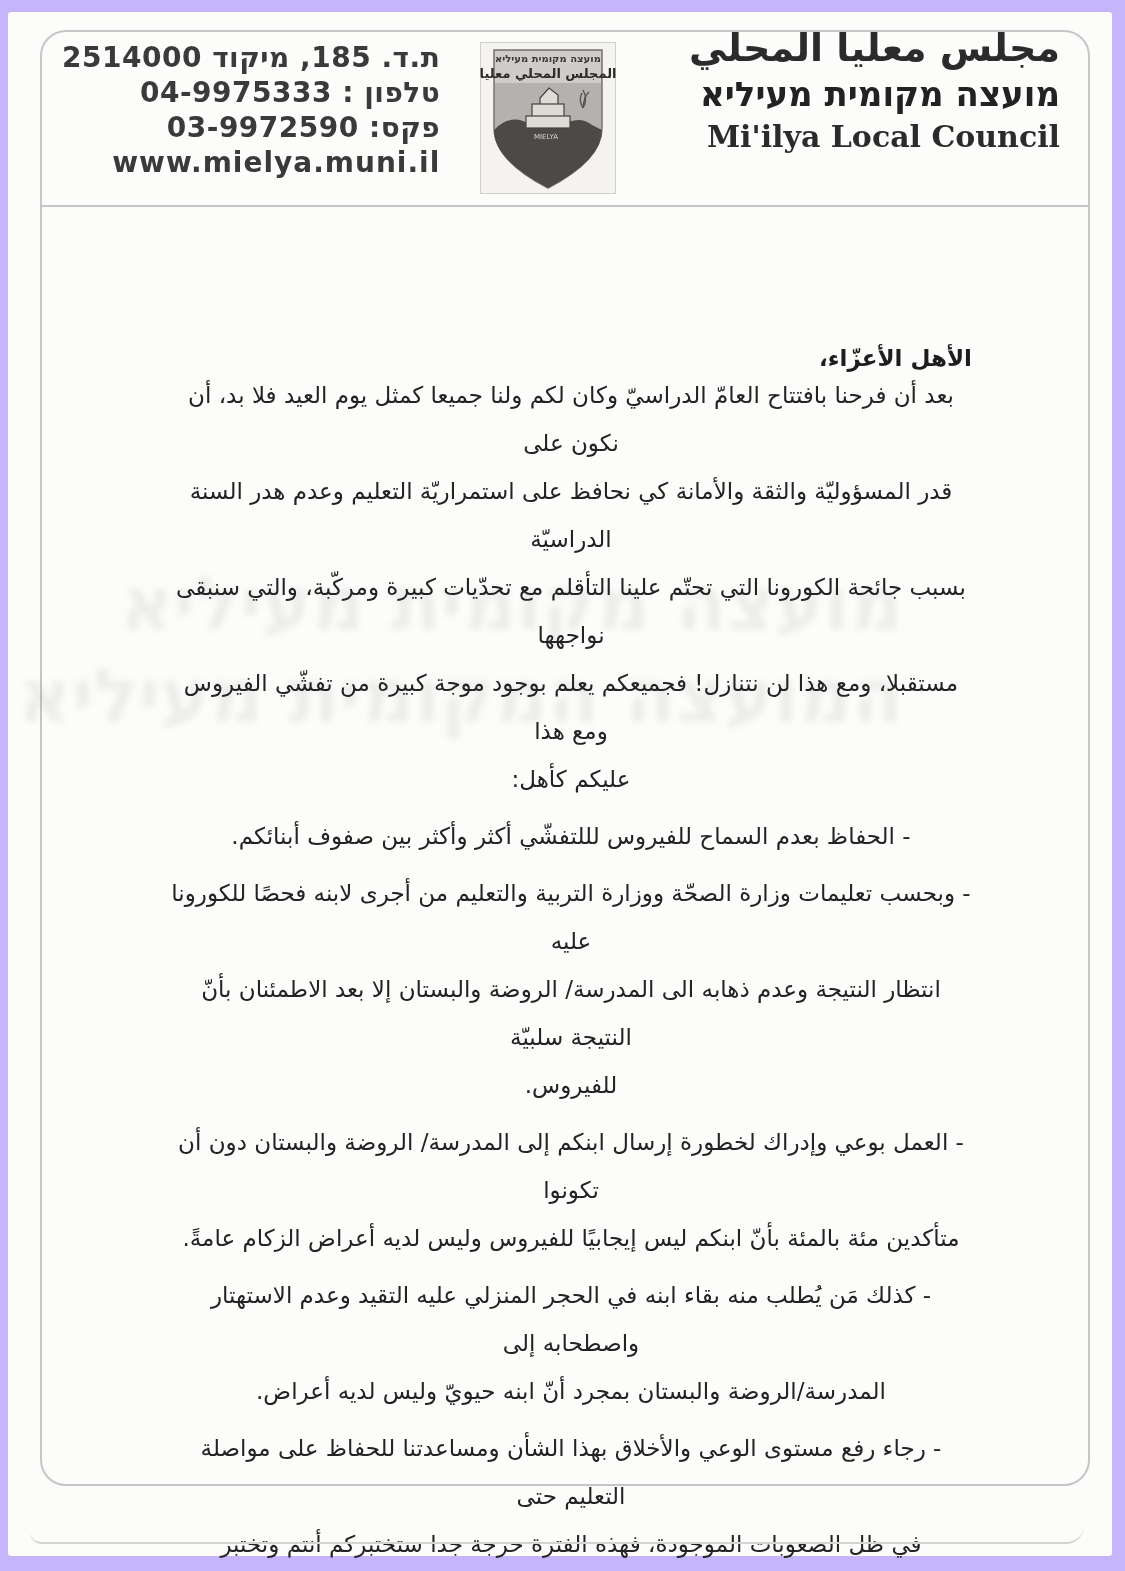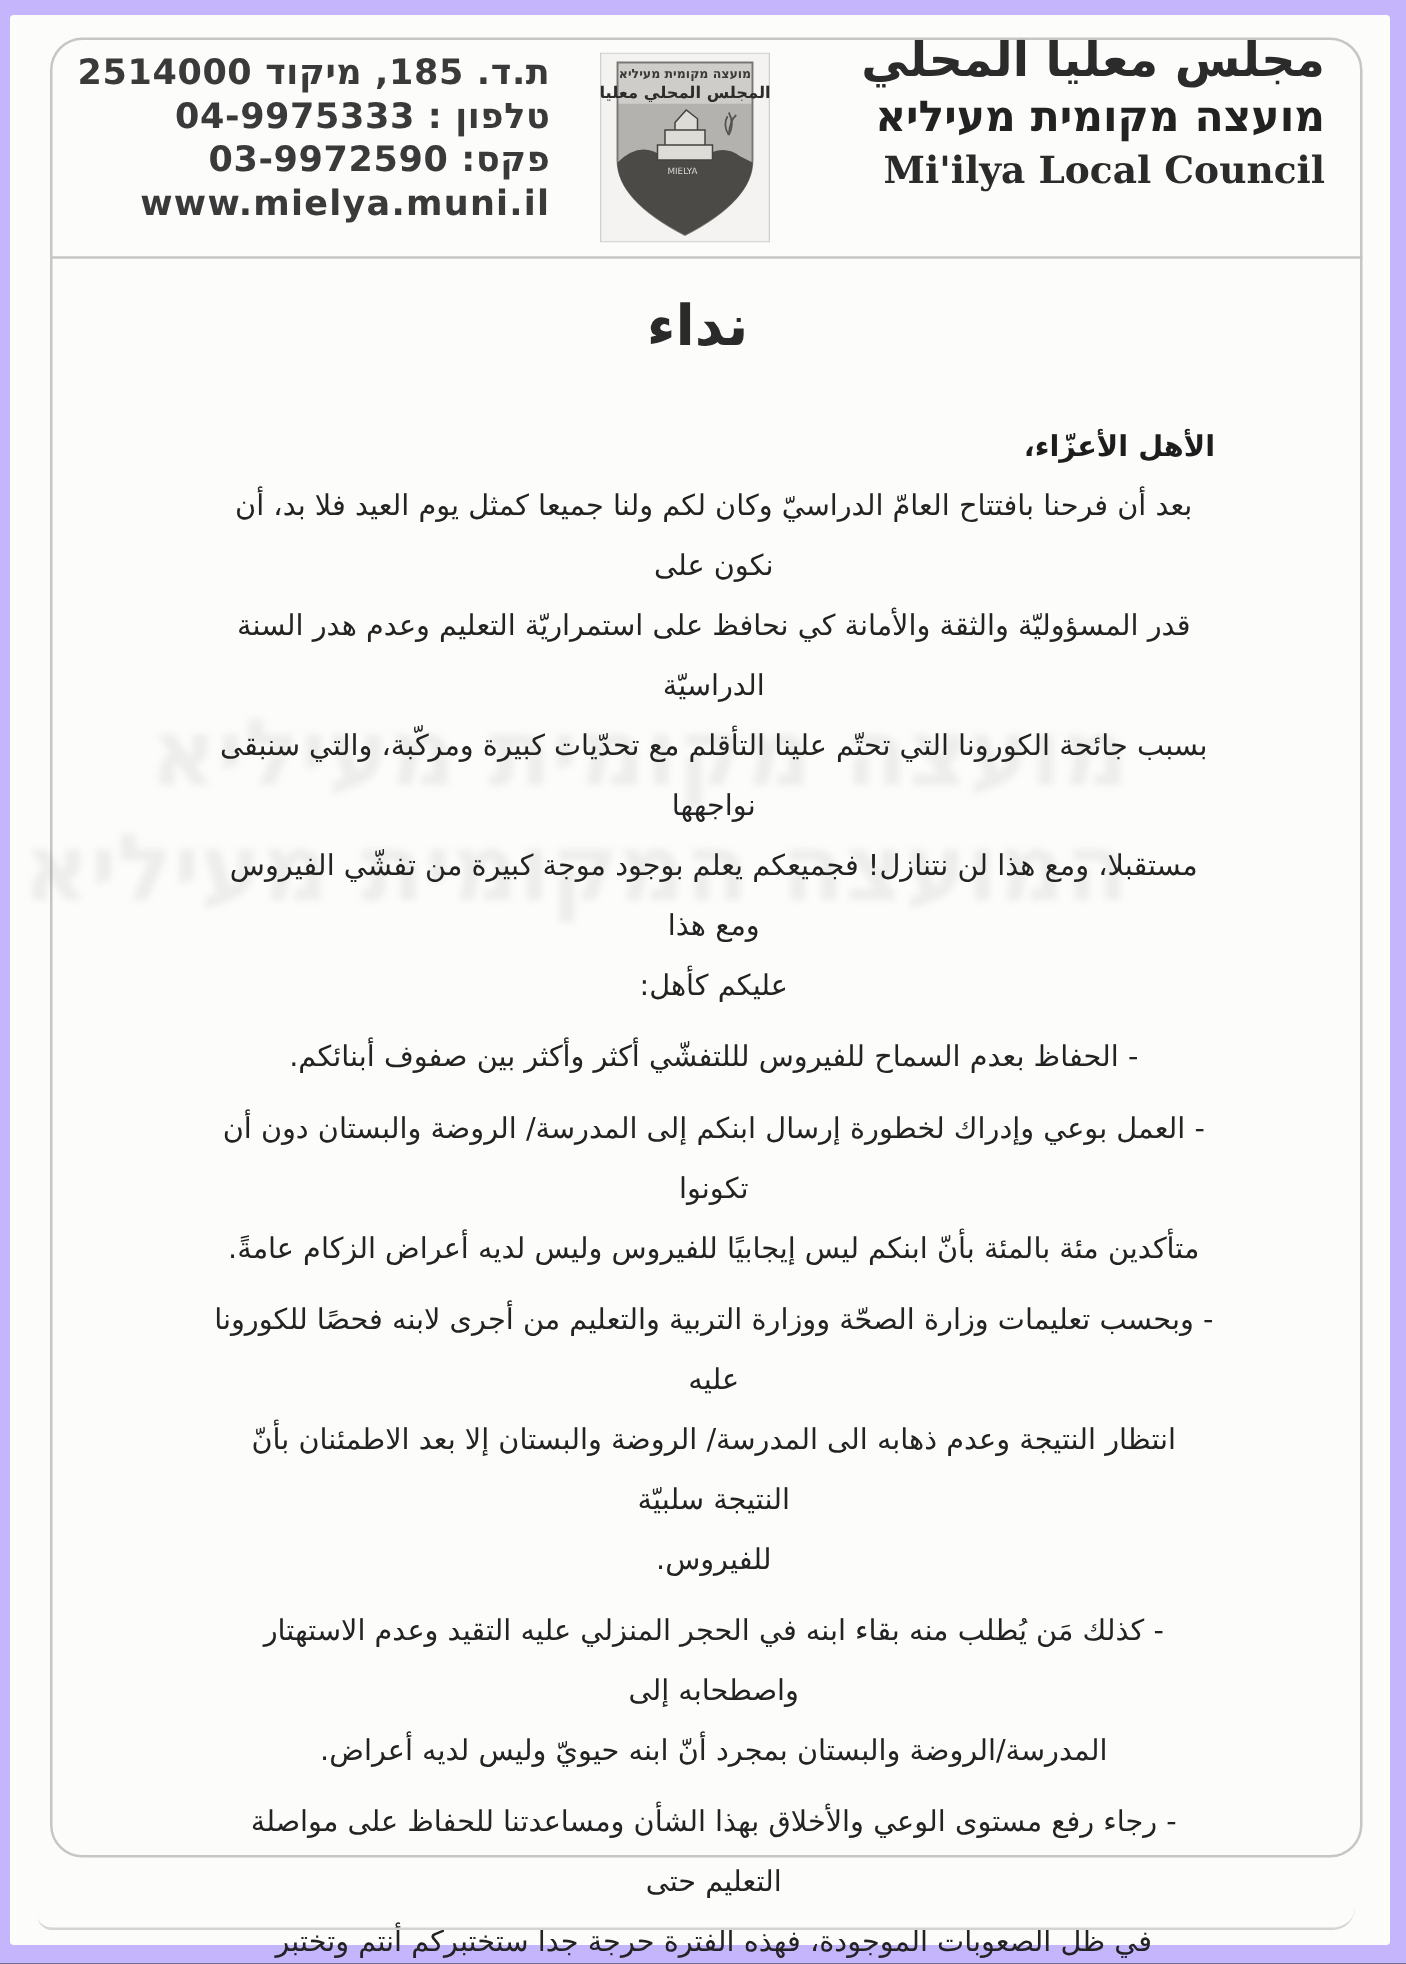--- a/index.html
+++ b/index.html
@@ -23,21 +23,21 @@
 
   
   .watermark{position:absolute;left:215px;top:545px;width:680px;direction:rtl;text-align:center;
              pointer-events:none;filter:blur(3px);}
   .wm-line{font-size:74px;font-weight:bold;line-height:92px;color:rgba(110,105,100,0.10);white-space:nowrap;}
 
   .title{position:absolute;left:0;top:222px;width:1100px;text-align:center;direction:rtl;
          font-size:45px;font-weight:bold;color:#2a2a2a;}
 
   .bodywrap{position:absolute;left:162px;top:333px;width:802px;direction:rtl;}
-  .greeting{font-size:23px;font-weight:bold;margin-bottom:10px;color:#1d1d1d;}
+  .greeting{font-size:23px;font-weight:bold;color:#1d1d1d;}
   .para{font-size:23px;line-height:48px;margin:0 0 9px 0;white-space:pre-line;text-align:center;color:#232323;}
   .paper-edge{position:absolute;left:22px;right:28px;bottom:12px;height:16px;
               border-bottom:2px solid #d4d4d2;border-radius:0 0 34px 22px;}
 </style>
 </head>
 <body>
 
 <div id="root">
   <div class="sheet">
 
@@ -80,37 +80,36 @@
       </div>
     </div>
 
     <div class="divider"></div>
 
     <div class="watermark">
         <div class="wm-line">מועצה מקומית מעיליא</div>
         <div class="wm-line">המועצה המקומית מעיליא</div>
       </div>
 
-    <div class="title">نداء</div>
 
     <div class="bodywrap">
       <div class="greeting">الأهل الأعزّاء،</div>
 
       <div>
           <div class="para">بعد أن فرحنا بافتتاح العامّ الدراسيّ وكان لكم ولنا جميعا كمثل يوم العيد فلا بد، أن نكون على
 قدر المسؤوليّة والثقة والأمانة كي نحافظ على استمراريّة التعليم وعدم هدر السنة الدراسيّة
 بسبب جائحة الكورونا التي تحتّم علينا التأقلم مع تحدّيات كبيرة ومركّبة، والتي سنبقى نواجهها
 مستقبلا، ومع هذا لن نتنازل! فجميعكم يعلم بوجود موجة كبيرة من تفشّي الفيروس ومع هذا
 عليكم كأهل:</div>
           <div class="para">- الحفاظ بعدم السماح للفيروس لللتفشّي أكثر وأكثر بين صفوف أبنائكم.</div>
-          <div class="para">- العمل بوعي وإدراك لخطورة إرسال ابنكم إلى المدرسة/ الروضة والبستان دون أن تكونوا
-متأكدين مئة بالمئة بأنّ ابنكم ليس إيجابيًا للفيروس وليس لديه أعراض الزكام عامةً.</div>
           <div class="para">- وبحسب تعليمات وزارة الصحّة ووزارة التربية والتعليم من أجرى لابنه فحصًا للكورونا عليه
 انتظار النتيجة وعدم ذهابه الى المدرسة/ الروضة والبستان إلا بعد الاطمئنان بأنّ النتيجة سلبيّة
 للفيروس.</div>
+          <div class="para">- العمل بوعي وإدراك لخطورة إرسال ابنكم إلى المدرسة/ الروضة والبستان دون أن تكونوا
+متأكدين مئة بالمئة بأنّ ابنكم ليس إيجابيًا للفيروس وليس لديه أعراض الزكام عامةً.</div>
           <div class="para">- كذلك مَن يُطلب منه بقاء ابنه في الحجر المنزلي عليه التقيد وعدم الاستهتار واصطحابه إلى
 المدرسة/الروضة والبستان بمجرد أنّ ابنه حيويّ وليس لديه أعراض.</div>
           <div class="para">- رجاء رفع مستوى الوعي والأخلاق بهذا الشأن ومساعدتنا للحفاظ على مواصلة التعليم حتى
 في ظل الصعوبات الموجودة، فهذه الفترة حرجة جدا ستختبركم أنتم وتختبر مسؤوليتكم ووعيكم
 للواقع.</div>
         </div>
 
     </div>
 
     <div class="paper-edge"></div>

